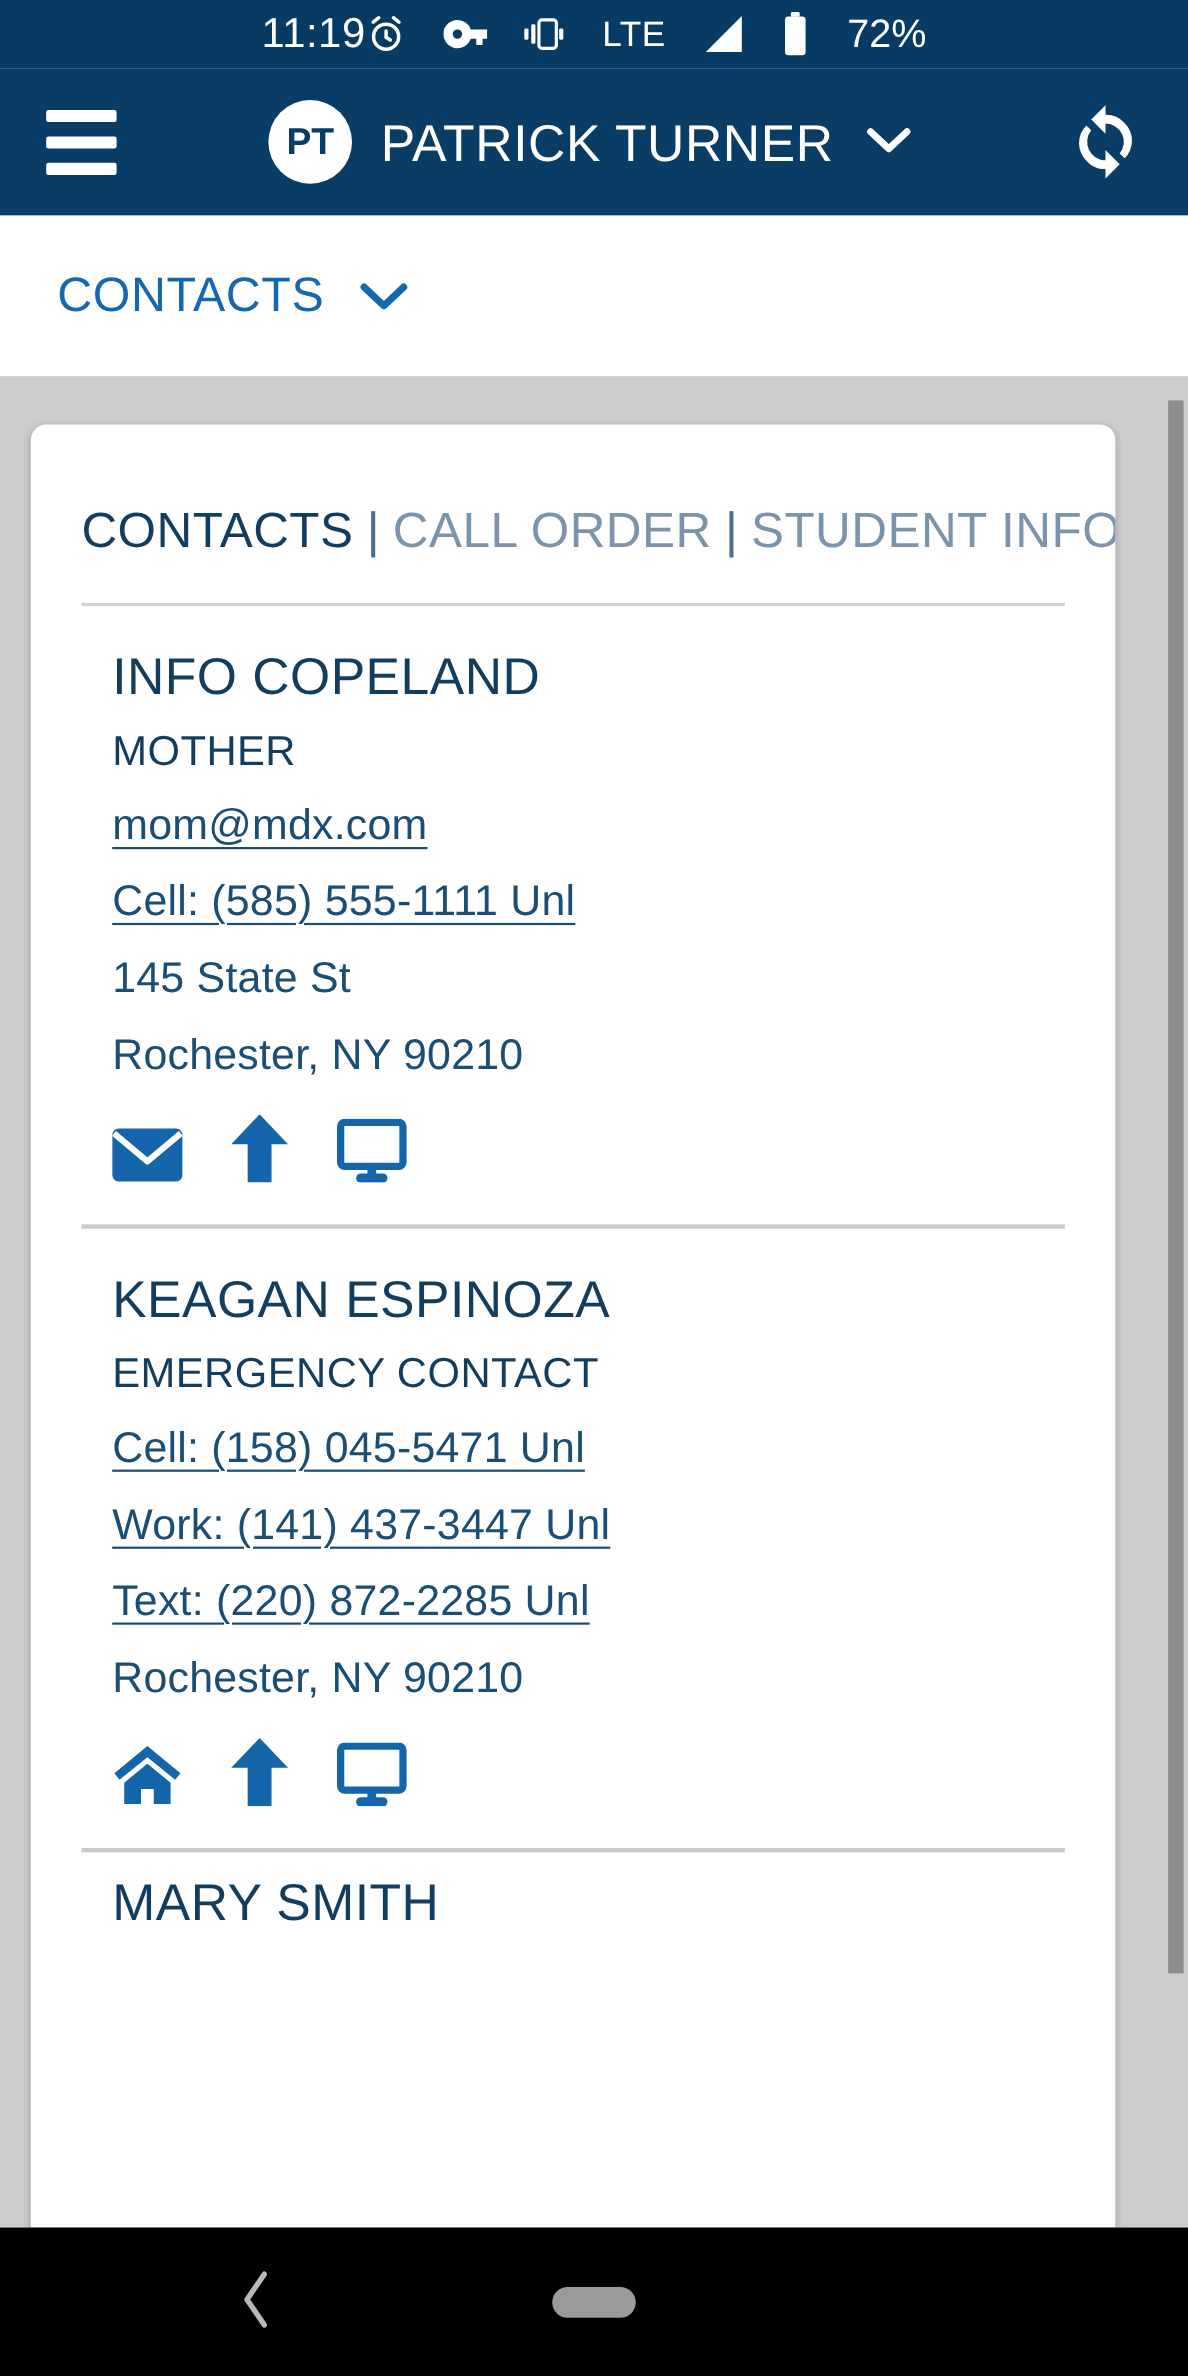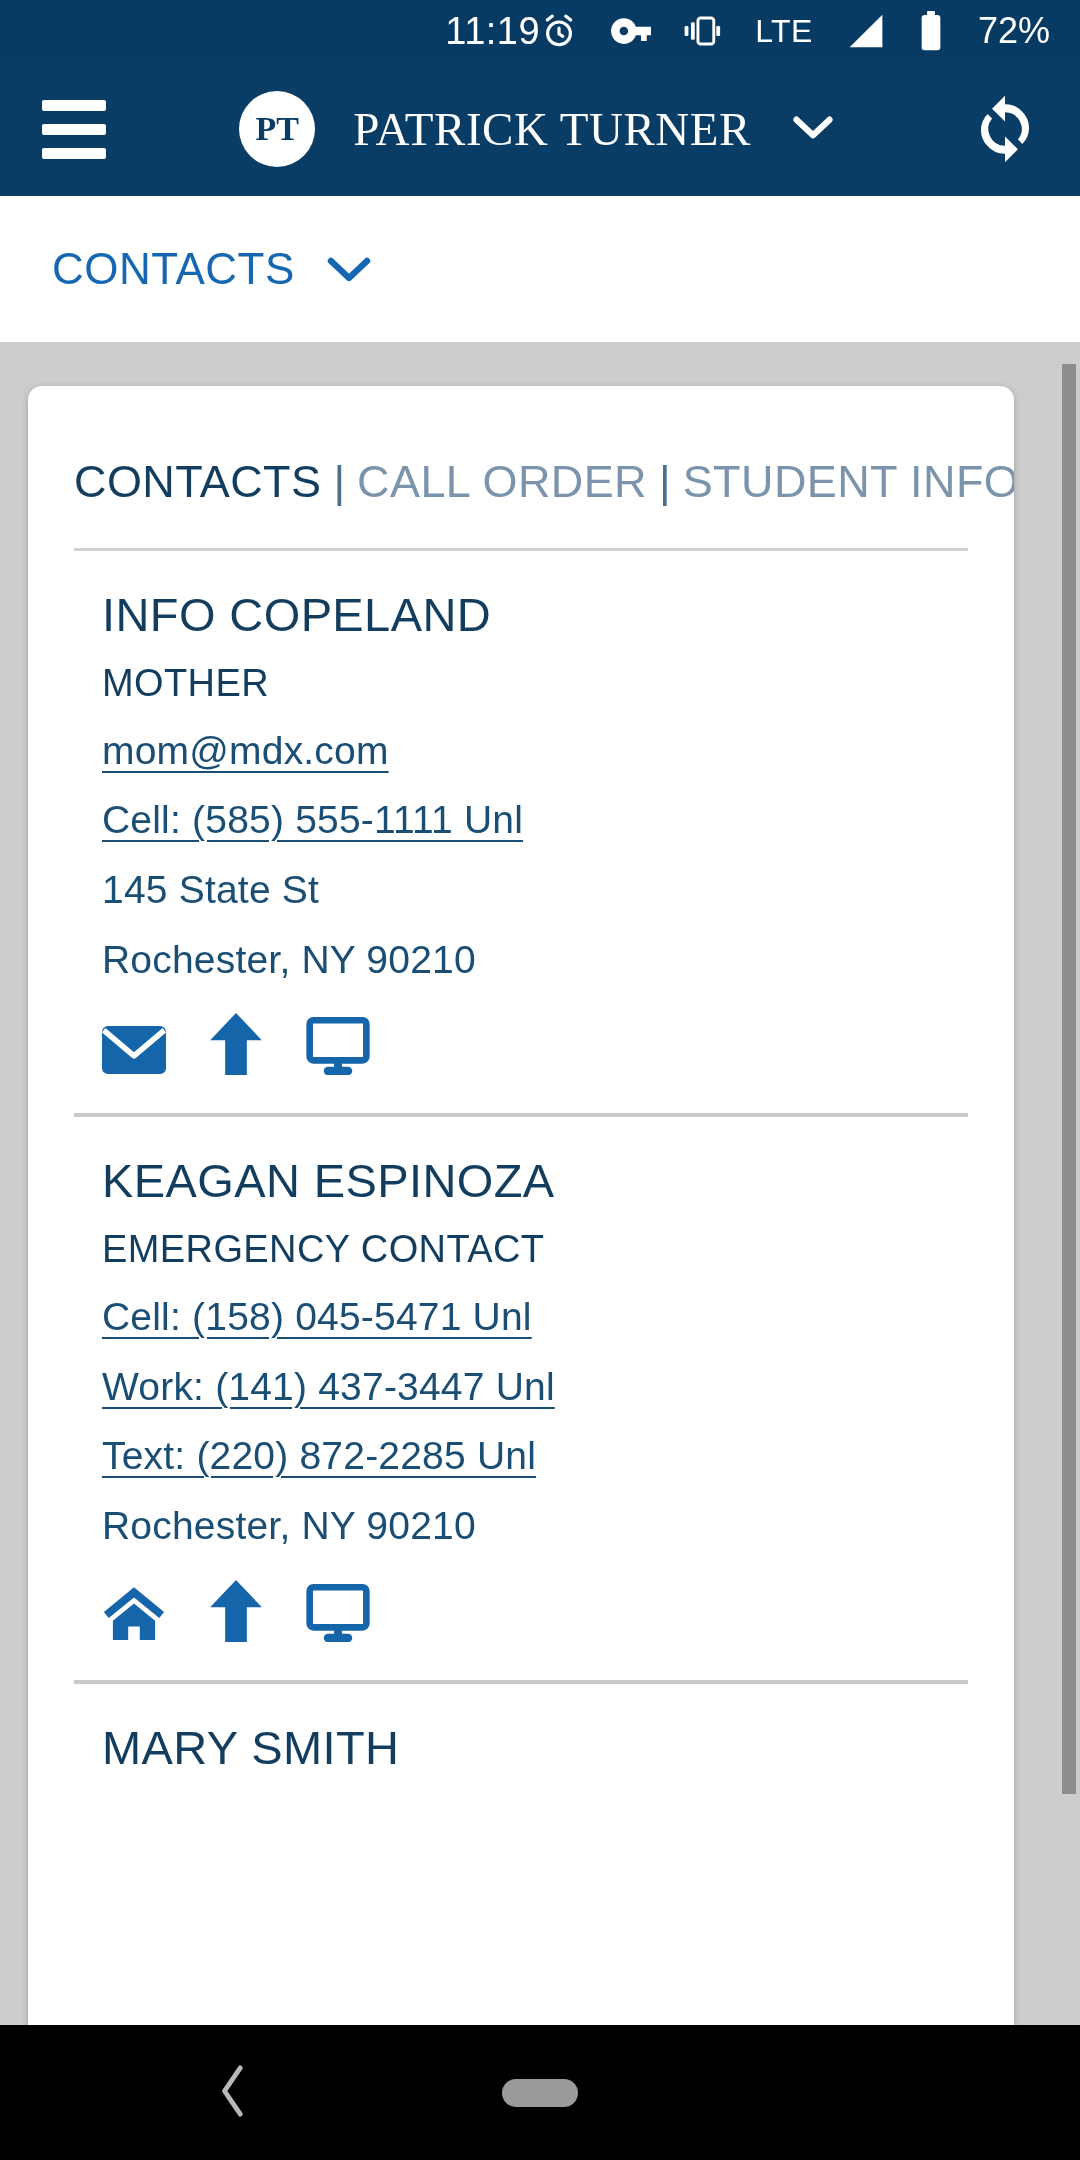--- a/index.html
+++ b/index.html
@@ -21,21 +21,21 @@
 
   
   .statusbar {
     position: absolute;
     top: 0; left: 0;
     width: 1080px;
     height: 62px;
     background: #073b63;
     display: flex;
     align-items: center;
-    justify-content: flex-end;
+    justify-content: center;
     padding: 0 30px;
     box-sizing: border-box;
   }
   .status-clock {
     color: #ffffff;
     font-size: 38px;
     letter-spacing: 0.5px;
     font-weight: 400;
   }
   .status-icons {
@@ -81,22 +81,21 @@
     height: 11px;
     width: 64px;
     background: #ffffff;
     border-radius: 2px;
   }
   .appbar-center {
     flex: 1 1 auto;
     display: flex;
     align-items: center;
     justify-content: center;
-    gap: 16px;
-    font-family: Liberation Serif, serif;
+    gap: 4px;
   }
   .avatar {
     width: 76px;
     height: 76px;
     border-radius: 50%;
     background: #ffffff;
     color: #0a3d66;
     font-size: 34px;
     font-weight: 700;
     display: flex;
@@ -236,21 +235,21 @@
     margin-top: 26px;
     margin-bottom: 16px;
     height: 66px;
   }
   .contact-actions .act {
     cursor: pointer;
     display: flex;
     align-items: flex-end;
   }
   .contact-partial {
-    padding: 36px 0 0 28px;
+    padding: 17px 0 0 28px;
   }
 
   
   .scrollbar-track {
     position: absolute;
     top: 0;
     right: 0;
     width: 18px;
     height: 1683px;
     background: transparent;

